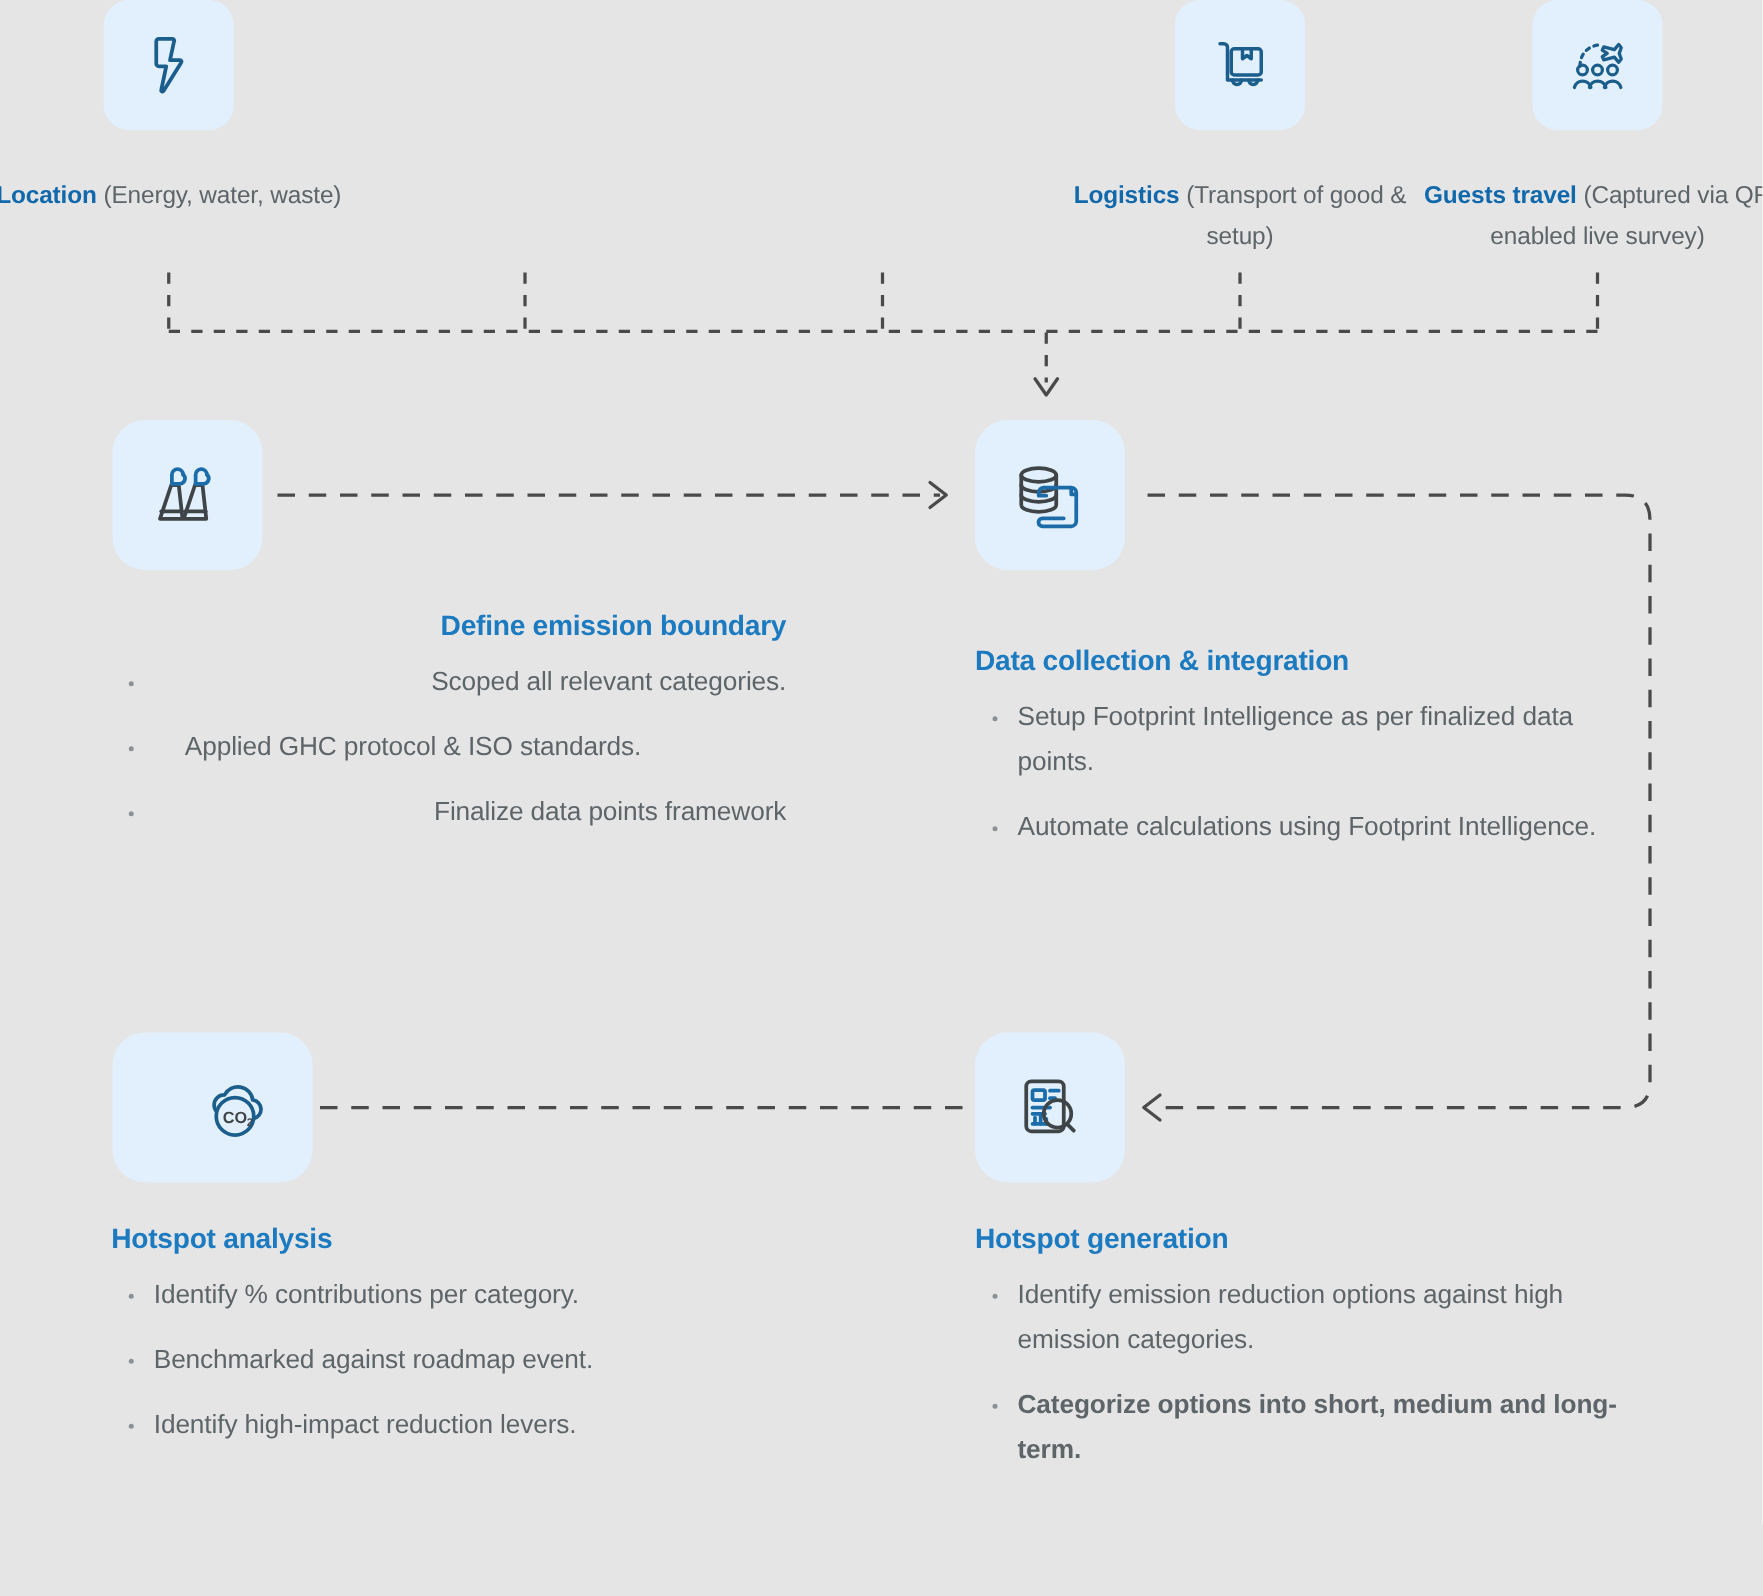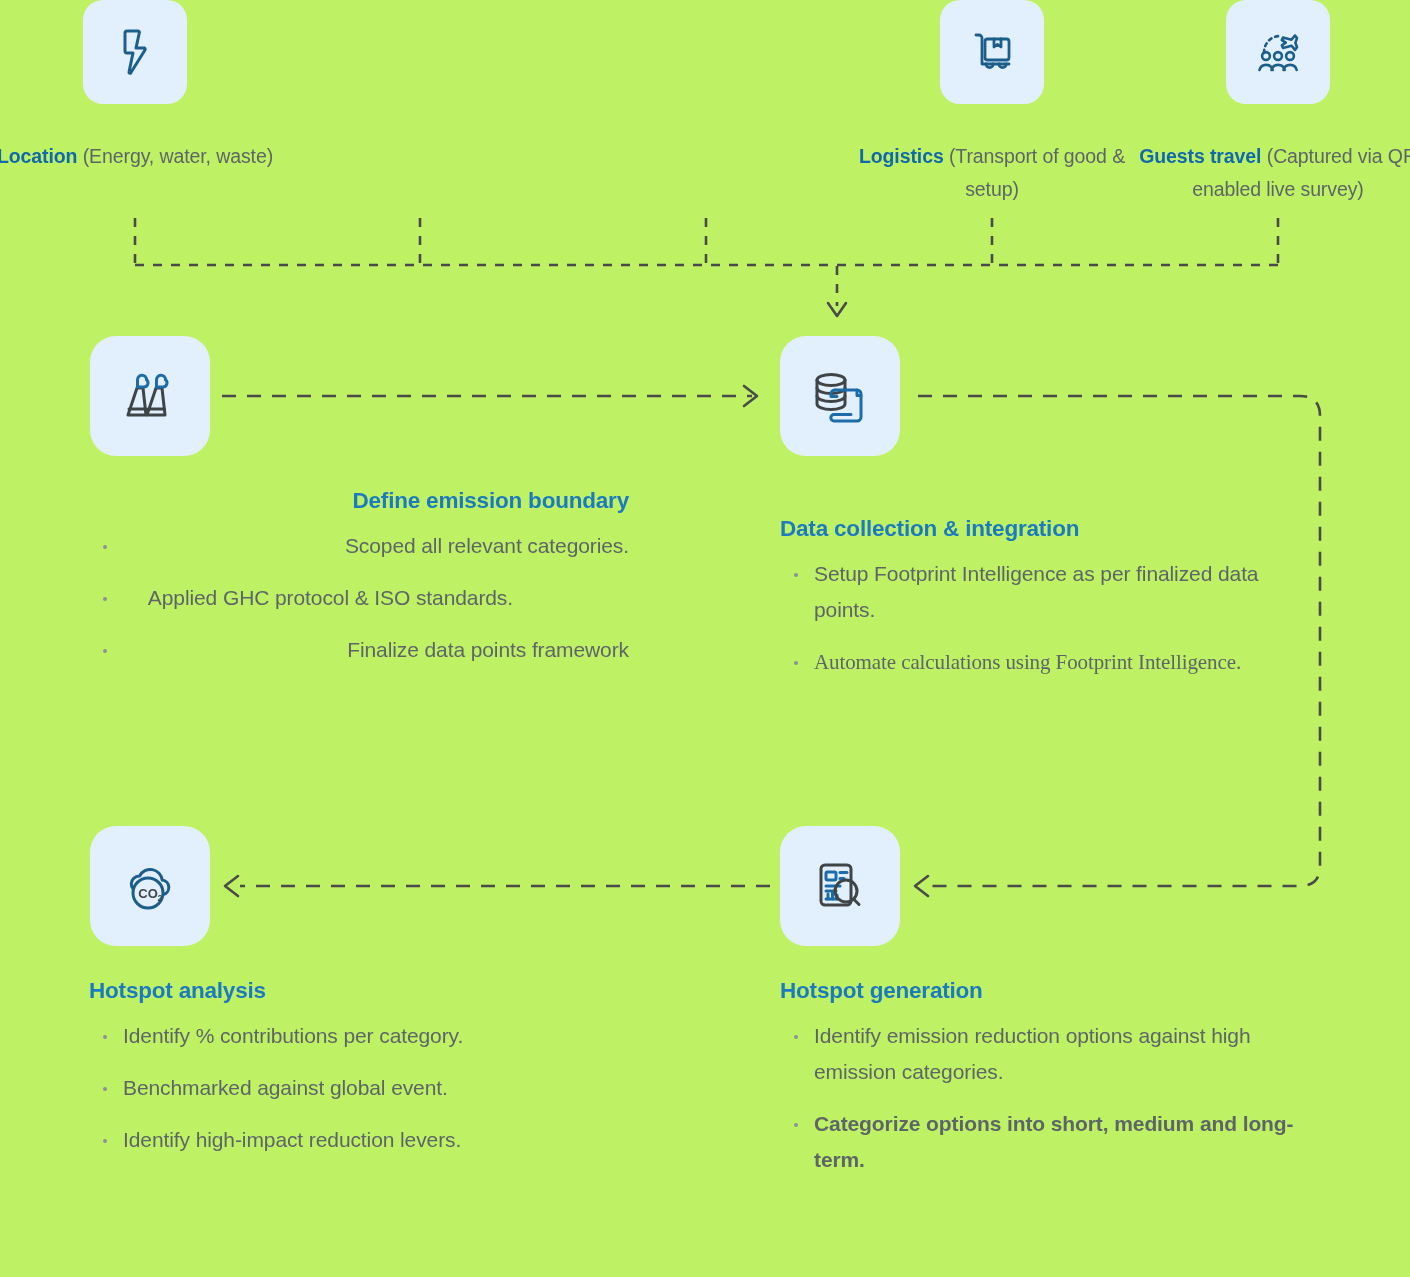--- a/index.html
+++ b/index.html
@@ -8,21 +8,21 @@
     background: #ffffff;
   }
   body {
     font-family: "Liberation Sans", sans-serif;
     -webkit-font-smoothing: antialiased;
   }
   #stage {
     position: relative;
     width: 1410px;
     height: 1277px;
-    background: #bef264;
+    background: #e5e5e5;
     overflow: hidden;
   }
 
   
   .tile {
     position: absolute;
     background: #e2f0fd;
     border-radius: 22px;
     display: flex;
     align-items: center;
@@ -242,39 +242,39 @@
           <path d="M32 31 a4 4 0 0 0 -4 4 v2.5 h6"></path>
           <path d="M54 31 v5.5 h4"></path>
         </g>
       </svg>
     </span>
   </div>
   <div class="block" style="left:780px; top:516px; width:520px;">
     <h3 class="block-title">Data collection &amp; integration</h3>
     <ul class="bullets">
       <li style="width:470px;">Setup Footprint Intelligence as per finalized data points.</li>
-      <li style="width:510px;font-family:Liberation Serif, serif;">Automate calculations using Footprint Intelligence.</li>
+      <li style="width:510px;">Automate calculations using Footprint Intelligence.</li>
     </ul>
   </div>
 
-  <div class="tile big" style="left:90px; top:826px;">
+  <div class="tile big" style="left:90px; top:826px;padding-left:40px;">
     <span>
       <svg width="72" height="72" viewBox="0 0 72 72" fill="none" stroke-linejoin="round" stroke-linecap="round">
         <path d="M25 42 a8 8 0 0 1 0.6 -16 a12 12 0 0 1 22.6 4 a7.5 7.5 0 0 1 0.6 14.8" stroke="#1b5e8c" stroke-width="3"></path>
         <circle cx="34" cy="43" r="15" fill="#e2f0fd" stroke="#1b5e8c" stroke-width="3"></circle>
         <text x="34" y="48" font-family="'Liberation Sans', sans-serif" font-size="13" font-weight="700" fill="#3f4447" text-anchor="middle">CO</text>
         <text x="46" y="50.5" font-family="'Liberation Sans', sans-serif" font-size="9" font-weight="700" fill="#3f4447" text-anchor="middle">2</text>
       </svg>
     </span>
   </div>
   <div class="block" style="left:89px; top:978px;">
     <h3 class="block-title">Hotspot analysis</h3>
     <ul class="bullets">
       <li>Identify % contributions per category.</li>
-      <li>Benchmarked against global event.</li>
+      <li>Benchmarked against roadmap event.</li>
       <li>Identify high-impact reduction levers.</li>
     </ul>
   </div>
 
   <div class="tile big" style="left:780px; top:826px;">
     <span>
       <svg width="72" height="72" viewBox="0 0 72 72" fill="none" stroke-linejoin="round" stroke-linecap="round">
         <rect x="17" y="15" width="30" height="40" rx="4" stroke="#3f4447" stroke-width="3"></rect>
         <g stroke="#1b6ca8" stroke-width="3">
           <rect x="22" y="22" width="10" height="8" rx="1.5"></rect>

